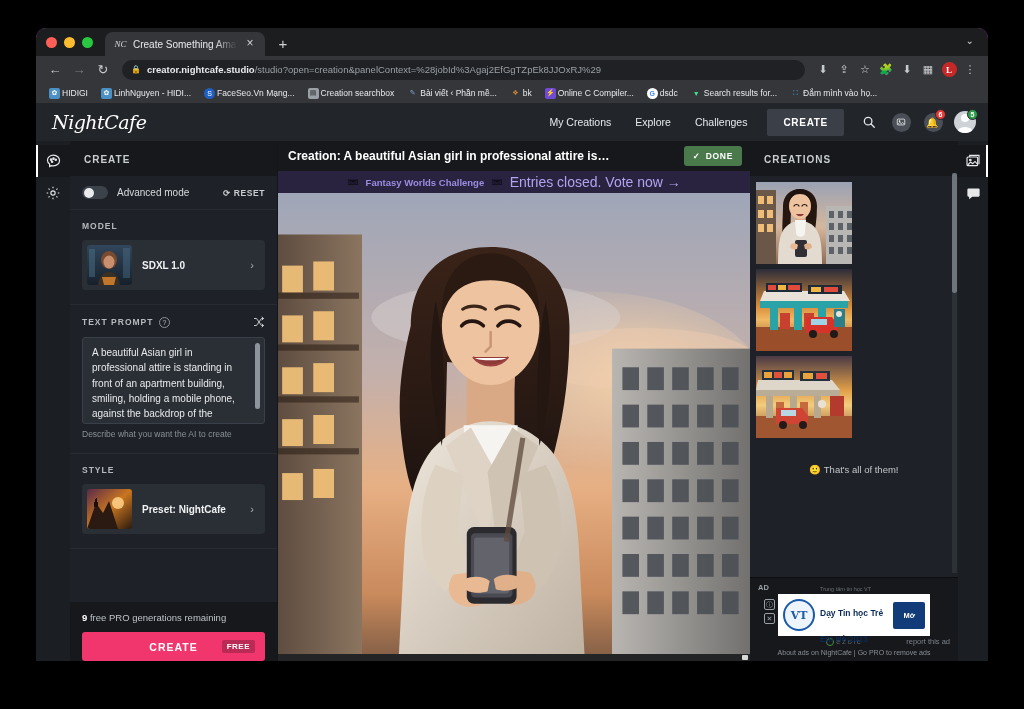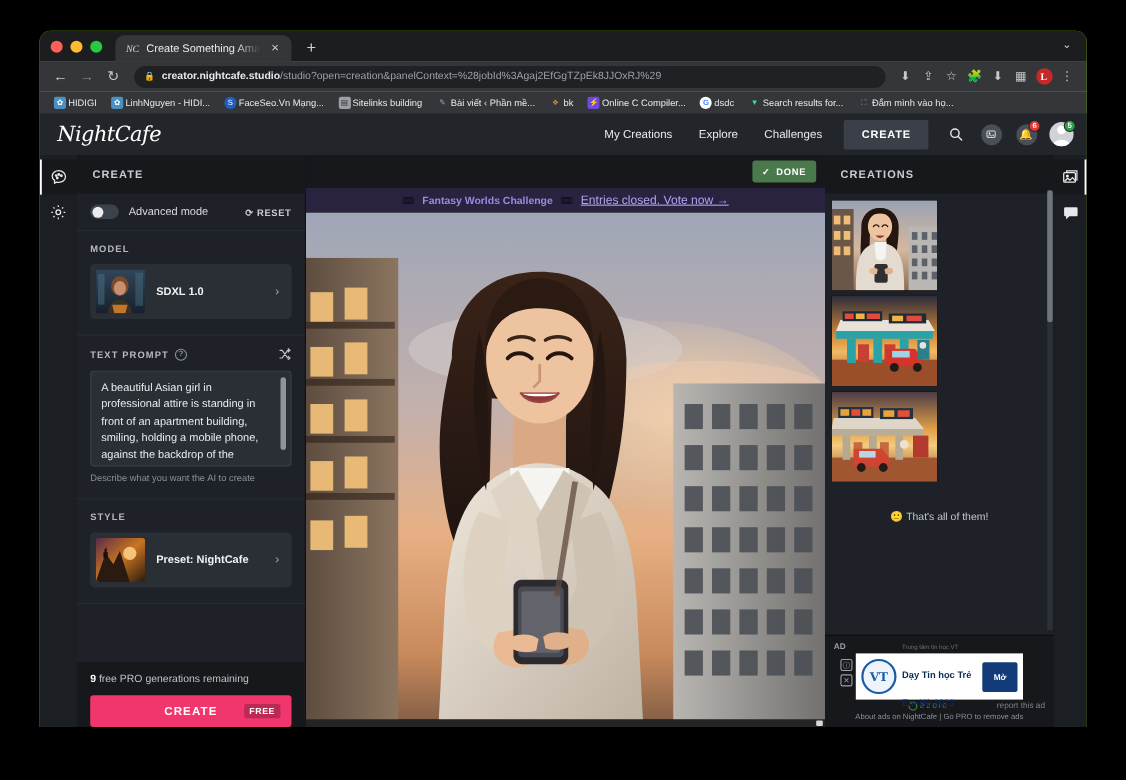--- a/index.html
+++ b/index.html
@@ -8,21 +8,21 @@
     background: #000;
     font-family: "Liberation Sans", sans-serif;
     overflow: hidden;
   }
 
   
   #browser-window {
     position: absolute;
     left: 36px; top: 28px;
     width: 952px; height: 633px;
-    background: #84cc16;
+    background: #d946ef;
     border-radius: 10px 10px 0 0;
     overflow: hidden;
     display: flex; flex-direction: column;
   }
 
   
   #tab-strip {
     height: 28px;
     background: #1c1d1f;
     display: flex; align-items: flex-end;
@@ -394,21 +394,21 @@
     color: #fff; font-size: 8.5px; font-weight: bold; letter-spacing: 0.7px;
   }
   #challenge-bar {
     height: 22px;
     background: #2a2340;
     display: flex; align-items: center; justify-content: center;
     gap: 7px;
     flex: none;
   }
   .chal-name { font-size: 9.5px; font-weight: bold; color: #9b8ce0; }
-  .chal-link { font-size: 11px; color: #b0a4ef; text-decoration: underline; }
+  .chal-link { font-size: 14px; color: #b0a4ef; }
   #canvas-wrap {
     flex: 1; position: relative; overflow: hidden;
     background: #0d0d0d;
   }
   #hero-img { position: absolute; inset: 0; }
   #hscroll {
     height: 7px; background: #222426;
     flex: none; position: relative;
   }
   #hscroll .thumb {
@@ -568,21 +568,21 @@
     <div class="bm">
         <span class="bm-ico" style="background:#4a90c4">✿</span>
         <span class="bm-label">LinhNguyen - HIDI...</span>
       </div>
     <div class="bm">
         <span class="bm-ico" style="background:#1e5fbf;border-radius:50%">S</span>
         <span class="bm-label">FaceSeo.Vn Mạng...</span>
       </div>
     <div class="bm">
         <span class="bm-ico" style="background:#9aa0a6;color:#333">▤</span>
-        <span class="bm-label">Sitelinks building</span>
+        <span class="bm-label">Creation searchbox</span>
       </div>
     <div class="bm">
         <span class="bm-ico" style="color:#7fa7d9">✎</span>
         <span class="bm-label">Bài viết ‹ Phần mề...</span>
       </div>
     <div class="bm">
         <span class="bm-ico" style="color:#c9883a">❖</span>
         <span class="bm-label">bk</span>
       </div>
     <div class="bm">
@@ -742,20 +742,21 @@
           </div>
           <div id="create-cta">
             <span class="lbl">CREATE</span>
             <span class="free">FREE</span>
           </div>
         </div>
       </div>
 
       <div id="center">
         <div id="center-head">
+          <div id="creation-title">Creation: A beautiful Asian girl in professional attire is…</div>
           <div id="done-btn">
             <span>✓</span>
             <span>DONE</span>
           </div>
         </div>
 
         <div id="challenge-bar">
           <span style="font-size:9px">🎟</span>
           <span class="chal-name">Fantasy Worlds Challenge</span>
           <span style="font-size:9px">🎟</span>

